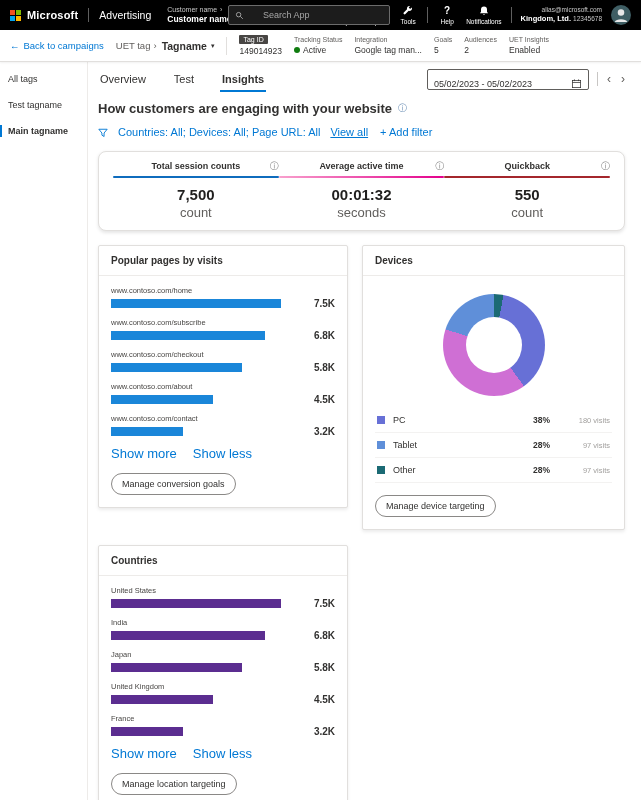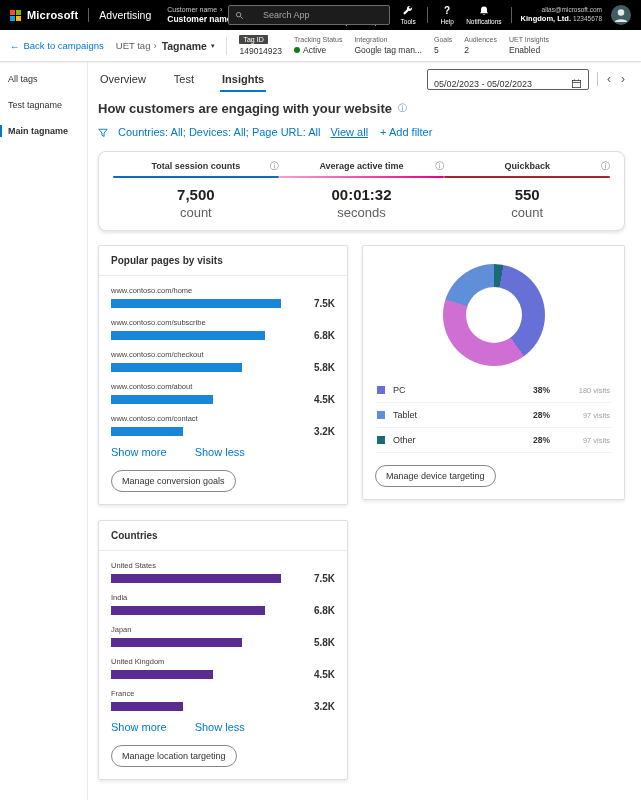--- a/index.html
+++ b/index.html
@@ -88,21 +88,21 @@
   .card-body{padding:10px 12px 12px}
   .popular,.countries{width:250px;flex-shrink:0}
   .devices{flex:1}
 
   .bar-item{margin-bottom:9px}
   .bar-label{font-size:7.5px;color:#484644;margin-bottom:3px}
   .bar-row{display:flex;align-items:center;gap:6px}
   .bar-track{flex:1}
   .bar{height:9px}
   .bar-value{width:30px;text-align:right;font-size:10px;font-weight:700;color:#323130}
-  .links-row{display:flex;gap:28px;font-size:11px;color:#0078d4;margin:3px 0 12px}
+  .links-row{display:flex;gap:16px;font-size:13px;color:#0078d4;margin:3px 0 12px}
   .links-row span{cursor:pointer}
   .card-btn{border:1px solid #8a8886;background:#fff;color:#323130;font-size:9px;padding:5px 10px;border-radius:11px;cursor:pointer;font-family:inherit}
 
   .donut-wrap{display:flex;justify-content:center;padding:8px 0 12px}
   .donut{width:102px;height:102px;border-radius:50%;position:relative}
   .donut::after{content:"";position:absolute;inset:23px;background:#fff;border-radius:50%}
   .legend-row{display:flex;align-items:center;gap:8px;padding:7px 2px;border-bottom:1px solid #f3f2f1;font-size:9px}
   .swatch{width:8px;height:8px;flex-shrink:0}
   .legend-name{flex:1;color:#323130}
   .legend-pct{width:26px;text-align:right;font-weight:700;font-size:8.5px;color:#323130}
@@ -363,20 +363,21 @@
           </div>
           <div class="links-row">
             <span>Show more</span>
             <span>Show less</span>
           </div>
           <button class="card-btn">Manage conversion goals</button>
         </div>
       </section>
 
       <section class="card devices">
+        <div class="card-title">Devices</div>
         <div class="card-body">
           <div class="donut-wrap">
             <div class="donut" style="background: conic-gradient(rgb(27, 106, 116) 0%, rgb(27, 106, 116) 3%, rgb(103, 112, 214) 3%, rgb(103, 112, 214) 40%, rgb(207, 111, 212) 40%, rgb(207, 111, 212) 80%, rgb(95, 143, 217) 80%, rgb(95, 143, 217) 100%);"></div>
           </div>
           <div class="legend-row">
             <span class="swatch" style="background: rgb(103, 112, 214);"></span>
             <span class="legend-name">PC</span>
             <span class="legend-pct">38%</span>
             <span class="legend-visits">180 visits</span>
           </div>

